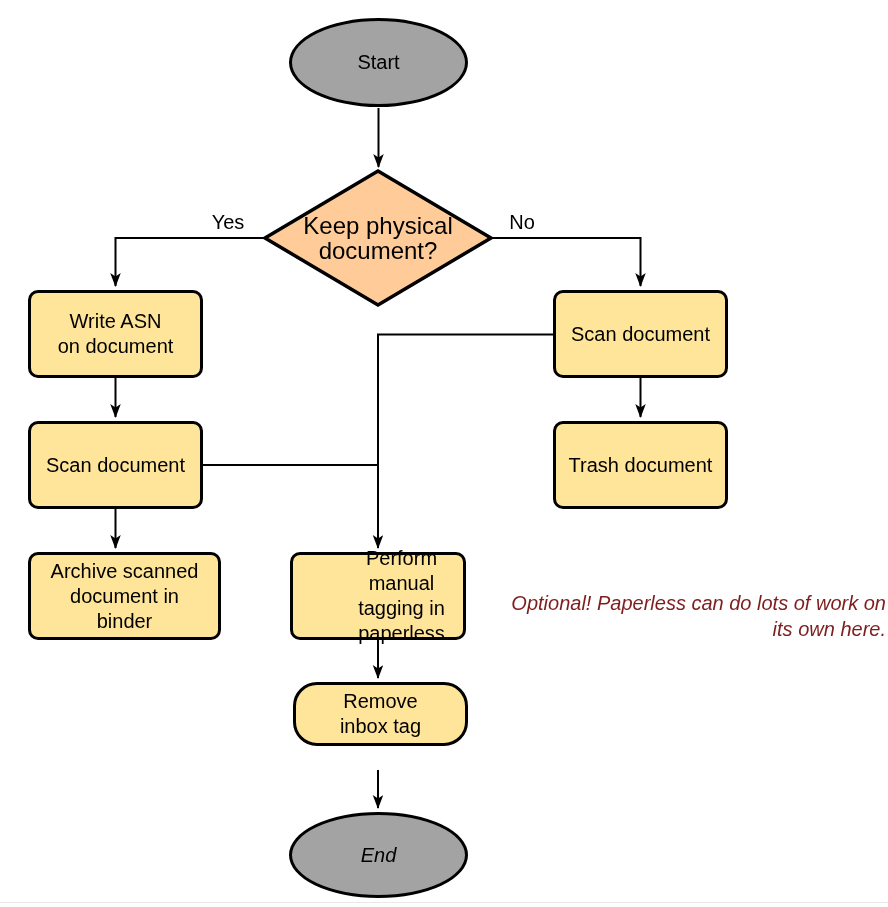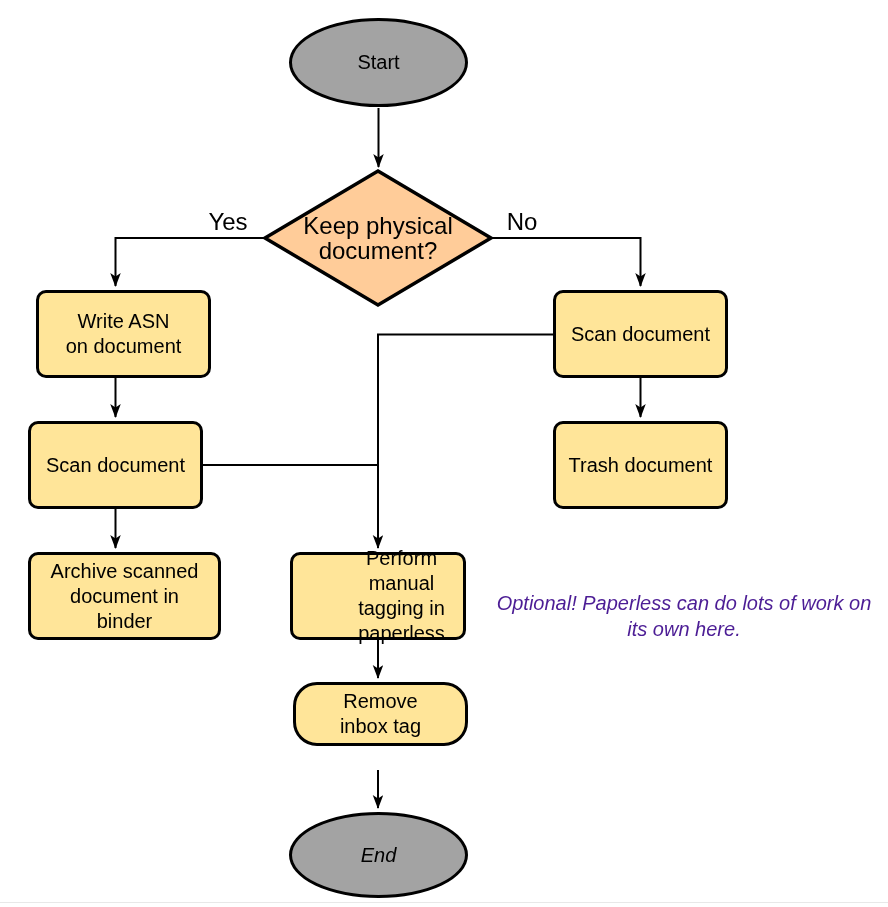--- a/index.html
+++ b/index.html
@@ -50,48 +50,48 @@
     justify-content: center;
     text-align: center;
     color: #000000;
     font-size: 24px;
     line-height: 25px;
     white-space: pre-line;
   }
   .edge-label {
     position: absolute;
     color: #000000;
-    font-size: 24px;
+    font-size: 20px;
     line-height: 24px;
     text-align: center;
   }
   .annotation {
     position: absolute;
     left: 482px;
     top: 590px;
     width: 404px;
-    color: #4c1d95;
+    color: #7f1d1d;
     font-size: 20px;
     line-height: 26px;
     font-style: italic;
     white-space: pre-line;
-    text-align: center;
+    text-align: right;
   }
   .bottom-rule {
     position: absolute;
     left: 0;
     top: 902px;
     width: 888px;
     height: 1px;
     background: #e8e8e8;
   }
 
   
   #n-start        { left: 289px; top: 18px;  width: 179px; height: 89px; }
-  #n-write-asn    { left: 28px;  top: 290px; width: 175px; height: 88px; margin-left: 8px; }
+  #n-write-asn    { left: 28px;  top: 290px; width: 175px; height: 88px; }
   #n-scan-left    { left: 28px;  top: 421px; width: 175px; height: 88px; }
   #n-archive      { left: 28px;  top: 552px; width: 193px; height: 88px; }
   #n-scan-right   { left: 553px; top: 290px; width: 175px; height: 88px; }
   #n-trash        { left: 553px; top: 421px; width: 175px; height: 88px; }
   #n-tagging      { left: 290px; top: 552px; width: 176px; height: 88px; padding-left: 47px; }
   #n-remove-inbox { left: 293px; top: 682px; width: 175px; height: 64px; border-radius: 24px; }
   #n-end          { left: 289px; top: 812px; width: 179px; height: 86px; font-style: italic; }
   #l-decision     { left: 268px; top: 198px; width: 220px; height: 80px; }
   #l-yes          { left: 198px; top: 210px; width: 60px; }
   #l-no           { left: 492px; top: 210px; width: 60px; }

